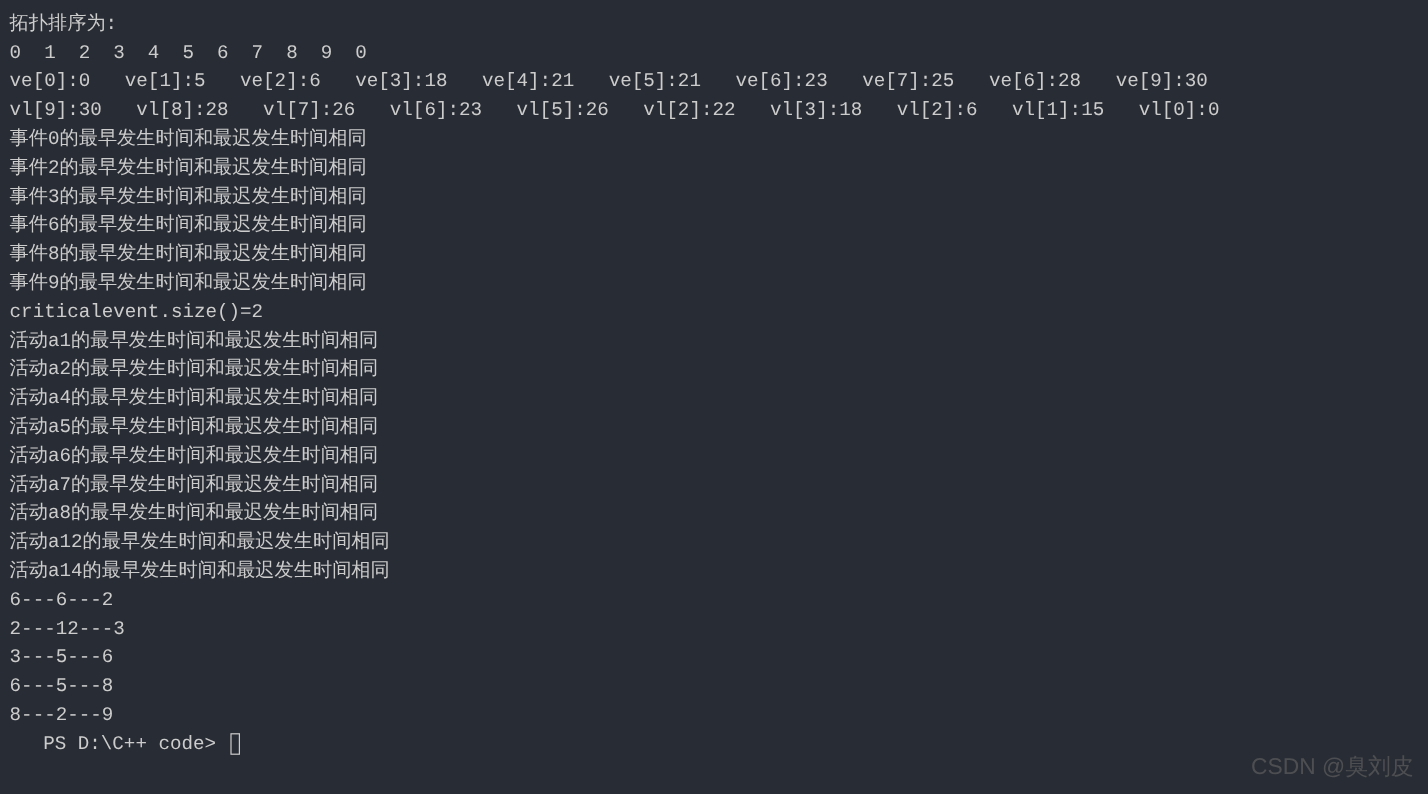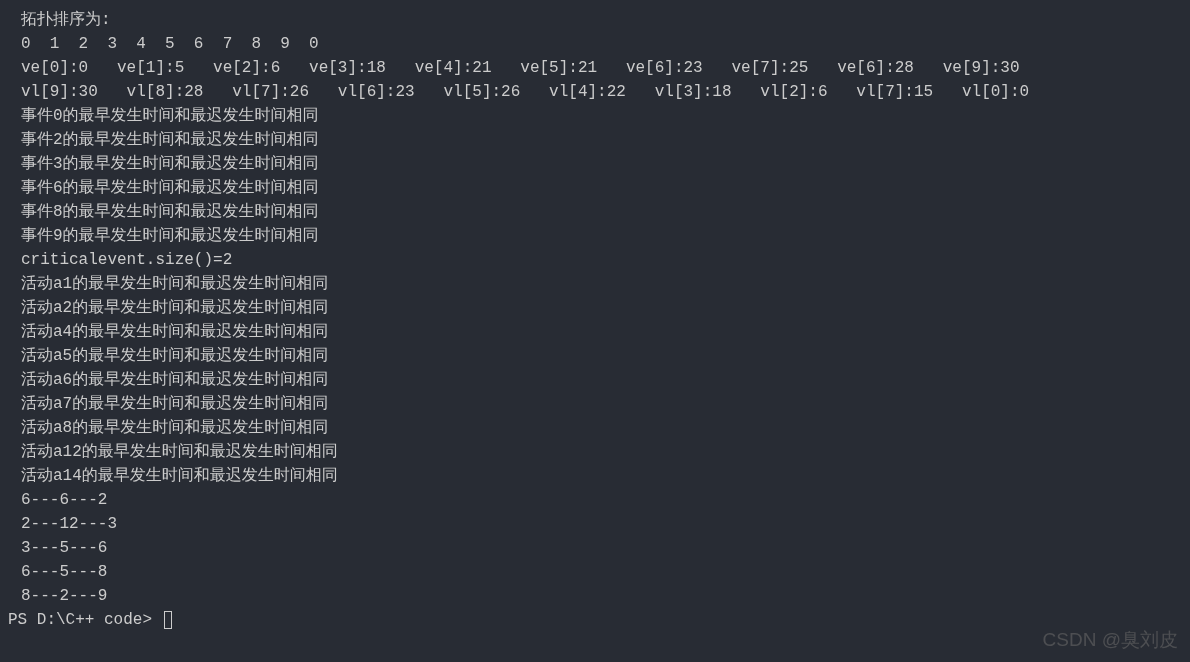--- a/index.html
+++ b/index.html
@@ -15,29 +15,29 @@
       line-height: 1.5;
       padding: 8px;
       width: 1190px;
       height: 662px;
       overflow: hidden;
       position: relative;
     }
     .terminal-line {
       white-space: pre;
       color: #cccccc;
-      margin-left: 13px;
     }
     .prompt-line {
       display: flex;
       align-items: center;
     }
     .prompt-text {
       color: #cccccc;
       white-space: pre;
+      margin-left: 28px;
     }
     .cursor {
       display: inline-block;
       width: 8px;
       height: 18px;
       border: 1px solid #cccccc;
       margin-left: 2px;
     }
     .watermark {
       position: absolute;
@@ -48,21 +48,21 @@
       font-family: sans-serif;
       opacity: 0.6;
     }
   </style>
 </head>
 <body>
 
 <div class="terminal-line">拓扑排序为:</div>
 <div class="terminal-line">0  1  2  3  4  5  6  7  8  9  0</div>
 <div class="terminal-line">ve[0]:0   ve[1]:5   ve[2]:6   ve[3]:18   ve[4]:21   ve[5]:21   ve[6]:23   ve[7]:25   ve[6]:28   ve[9]:30</div>
-<div class="terminal-line">vl[9]:30   vl[8]:28   vl[7]:26   vl[6]:23   vl[5]:26   vl[4]:22   vl[3]:18   vl[2]:6   vl[7]:15   vl[0]:0</div>
+<div class="terminal-line">vl[9]:30   vl[8]:28   vl[7]:26   vl[6]:23   vl[5]:26   vl[2]:22   vl[3]:18   vl[2]:6   vl[1]:15   vl[0]:0</div>
 <div class="terminal-line">事件0的最早发生时间和最迟发生时间相同</div>
 <div class="terminal-line">事件2的最早发生时间和最迟发生时间相同</div>
 <div class="terminal-line">事件3的最早发生时间和最迟发生时间相同</div>
 <div class="terminal-line">事件6的最早发生时间和最迟发生时间相同</div>
 <div class="terminal-line">事件8的最早发生时间和最迟发生时间相同</div>
 <div class="terminal-line">事件9的最早发生时间和最迟发生时间相同</div>
 <div class="terminal-line">criticalevent.size()=2</div>
 <div class="terminal-line">活动a1的最早发生时间和最迟发生时间相同</div>
 <div class="terminal-line">活动a2的最早发生时间和最迟发生时间相同</div>
 <div class="terminal-line">活动a4的最早发生时间和最迟发生时间相同</div>

